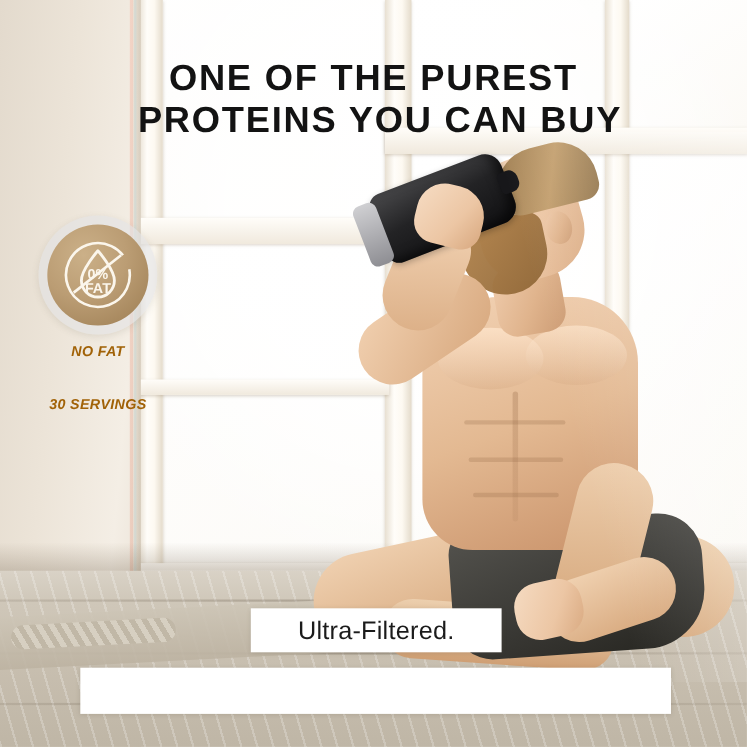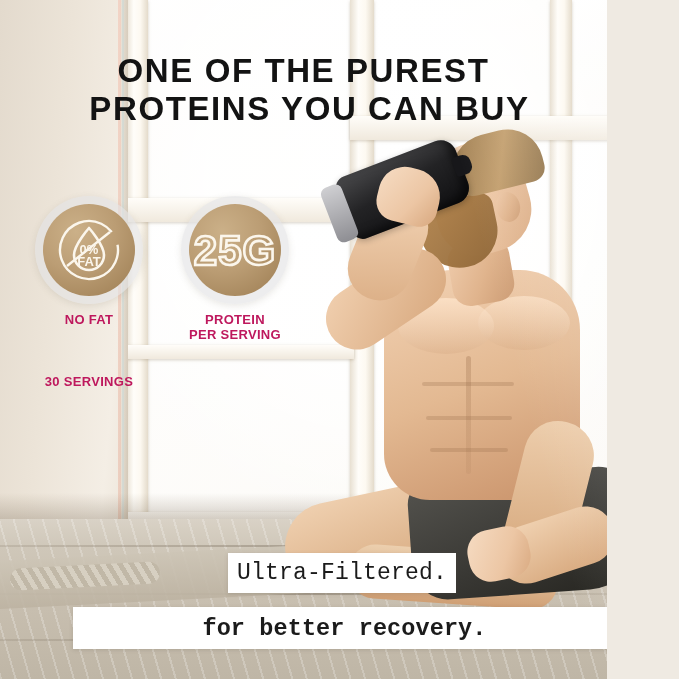--- a/index.html
+++ b/index.html
@@ -3,21 +3,21 @@
 <meta charset="utf-8">
 <style>
   * { margin:0; padding:0; box-sizing:border-box; }
   html,body { width:679px; height:679px; }
   body {
     font-family:"Liberation Sans", sans-serif;
     background:#efeae2;
     overflow:hidden;
   }
 
-  #stage { position:relative; width:607px; height:679px; overflow:hidden; }
+  #stage { position:relative; width:679px; height:679px; overflow:hidden; }
 
   
   .bg { position:absolute; inset:0; }
 
   .wall {
     position:absolute; inset:0;
     background:
       linear-gradient(100deg,#e7dfd4 0%, #efe8de 7%, #f6f1ea 14%, #fbf8f3 22%, #fdfcf9 30%, #ffffff 45%, #ffffff 70%, #fdfbf7 85%, #f3ede4 100%);
   }
   
@@ -206,32 +206,32 @@
   }
   .disc svg { display:block; }
 
   .badgeLabel {
     margin-top:9px;
     text-align:center;
     font-weight:700;
     font-size:13px;
     line-height:14.5px;
     letter-spacing:.3px;
-    color:#be185d;
+    color:#a16207;
     text-transform:uppercase;
+    font-style:italic;
   }
 
   
   .plate {
     position:absolute;
     background:#ffffff;
     color:#1b1b1b;
     display:flex; align-items:center; justify-content:center;
     box-shadow:0 1px 4px rgba(90,80,65,.20);
-    font-family:Liberation Mono, monospace;
   }
   .plateUltra {
     left:228px; top:553px; width:228px; height:40px;
     font-size:23px; letter-spacing:.2px; font-weight:400;
   }
   .plateRapid {
     left:73px; top:607px; width:537px; height:42px;
     font-size:23.5px; letter-spacing:.1px; font-weight:400;
   }
   .plateRapid b { font-weight:700; }
@@ -332,48 +332,34 @@
               <text x="36" y="40" text-anchor="middle" fill="#fbf6ec" font-family="Liberation Sans, sans-serif" font-size="13" font-weight="700">0%</text>
               <text x="36" y="52" text-anchor="middle" fill="#fbf6ec" font-family="Liberation Sans, sans-serif" font-size="13" font-weight="700">FAT</text>
             </svg>
           </div>
         </div>
         <div class="badgeLabel">
           <div>NO FAT</div>
         </div>
       </div>
 
-      <div class="badgeCell">
-        <div class="disc">
-          <div class="inner">
-            <svg width="84" height="60" viewBox="0 0 84 60">
-              <text x="42" y="45" text-anchor="middle" fill="none" stroke="#fbf6ec" stroke-width="2.6" font-family="Liberation Sans, sans-serif" font-size="42" font-weight="700" letter-spacing="1">25G</text>
-            </svg>
-          </div>
-        </div>
-        <div class="badgeLabel">
-          <div>PROTEIN</div>
-          <div>PER SERVING</div>
-        </div>
-      </div>
     </div>
 
     <div class="badgeRow">
 
       <div class="badgeCell">
         <div class="badgeLabel">
           <div>30 SERVINGS</div>
         </div>
       </div>
 
     </div>
   </div>
 
   <div class="plate plateUltra">
     <span>Ultra-Filtered.</span>
   </div>
 
   <div class="plate plateRapid">
     <span class="sp"></span>
-    <b>for better recovery.</b>
   </div>
 
 </div>
 
 </body></html>

